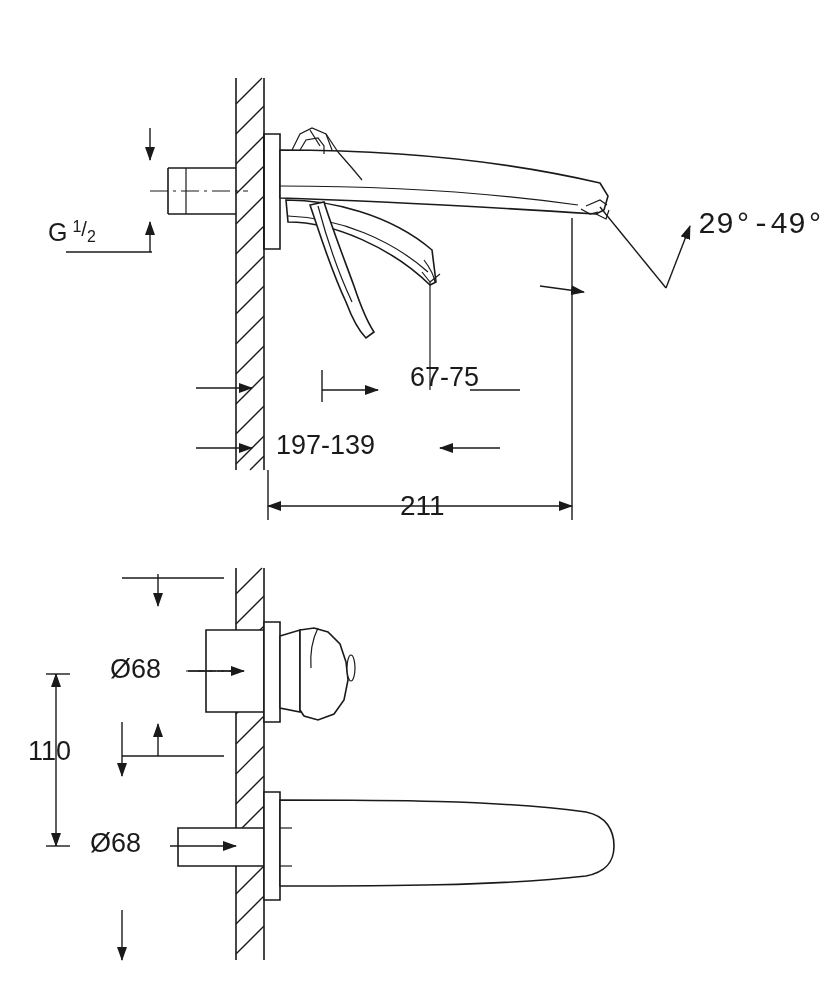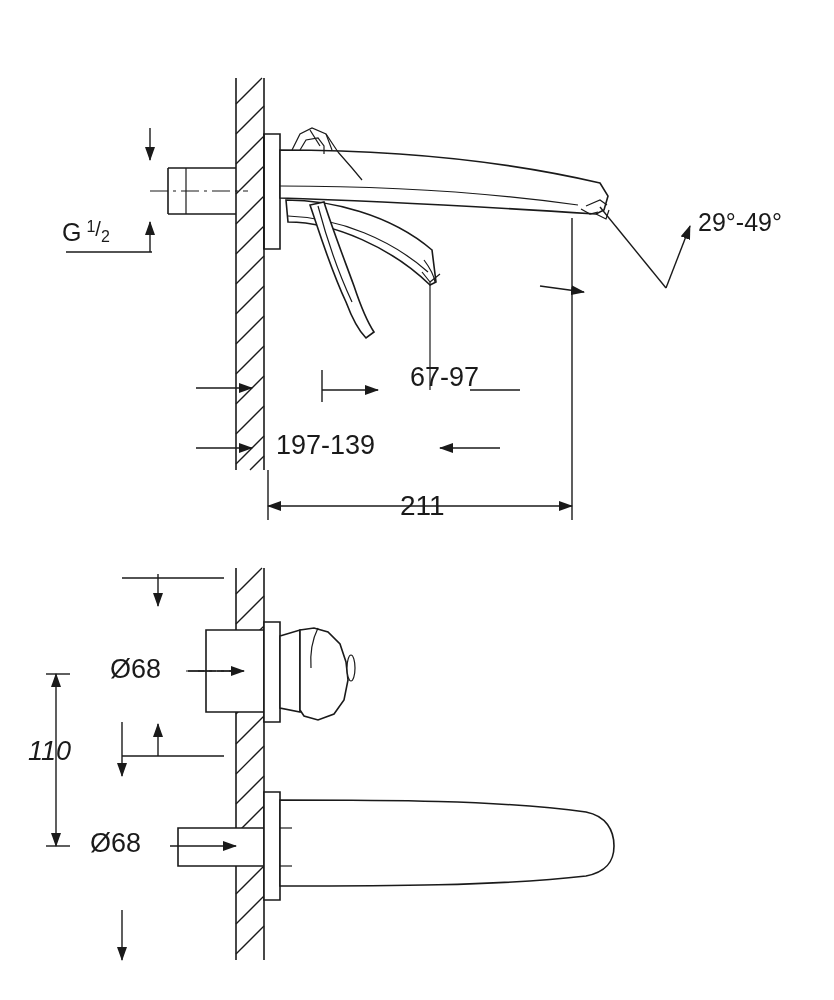--- a/index.html
+++ b/index.html
@@ -228,33 +228,33 @@
         <line class="ln-dim" x1="158" y1="574" x2="158" y2="606" marker-end="url(#arrEnd)"></line>
         <line class="ln-dim" x1="122" y1="578" x2="224" y2="578"></line>
         <line class="ln-dim" x1="158" y1="756" x2="158" y2="724" marker-end="url(#arrEnd)"></line>
         <line class="ln-dim" x1="122" y1="756" x2="224" y2="756"></line>
         <line class="ln-dim" x1="122" y1="722" x2="122" y2="776" marker-end="url(#arrEnd)"></line>
         <line class="ln-dim" x1="122" y1="960" x2="122" y2="910" marker-start="url(#arrStart)"></line>
       </g>
     </g>
   </svg>
 
-  <div style="position:absolute; left:62px; top:218px;">
+  <div style="position:absolute; left:48px; top:218px;">
     <span style="font-size:25px; color:#1a1a1a;">G</span><span style="display:inline-block; vertical-align:top; margin-left:5px;">
       <span style="font-size:16px; color:#1a1a1a; position:relative; top:-4px;">1</span><span style="font-size:20px; color:#1a1a1a;">/</span><span style="font-size:16px; color:#1a1a1a; position:relative; top:6px;">2</span>
     </span>
   </div>
 
-  <div style="position:absolute; left:698px; top:208px; font-size:25px; color:#1a1a1a; white-space:nowrap;">29°-49°</div>
-
-  <div style="position:absolute; left:410px; top:362px; font-size:27px; color:#1a1a1a; white-space:nowrap;">67-97</div>
+  <div style="position:absolute; left:698px; top:208px; font-size:30px; color:#1a1a1a; white-space:nowrap;font-family:Liberation Mono, monospace;">29°-49°</div>
+
+  <div style="position:absolute; left:410px; top:362px; font-size:27px; color:#1a1a1a; white-space:nowrap;">67-75</div>
 
   <div style="position:absolute; left:276px; top:430px; font-size:27px; color:#1a1a1a; white-space:nowrap;">197-139</div>
 
   <div style="position:absolute; left:400px; top:490px; font-size:28px; color:#1a1a1a; white-space:nowrap;">211</div>
 
   <div style="position:absolute; left:110px; top:654px; font-size:27px; color:#1a1a1a; white-space:nowrap;">Ø68</div>
 
   <div style="position:absolute; left:90px; top:828px; font-size:27px; color:#1a1a1a; white-space:nowrap;">Ø68</div>
 
-  <div style="position:absolute; left:28px; top:736px; font-size:27px; color:#1a1a1a; white-space:nowrap;font-style:italic;">110</div>
+  <div style="position:absolute; left:28px; top:736px; font-size:27px; color:#1a1a1a; white-space:nowrap;">110</div>
 
 </div>
 
 </body></html>

